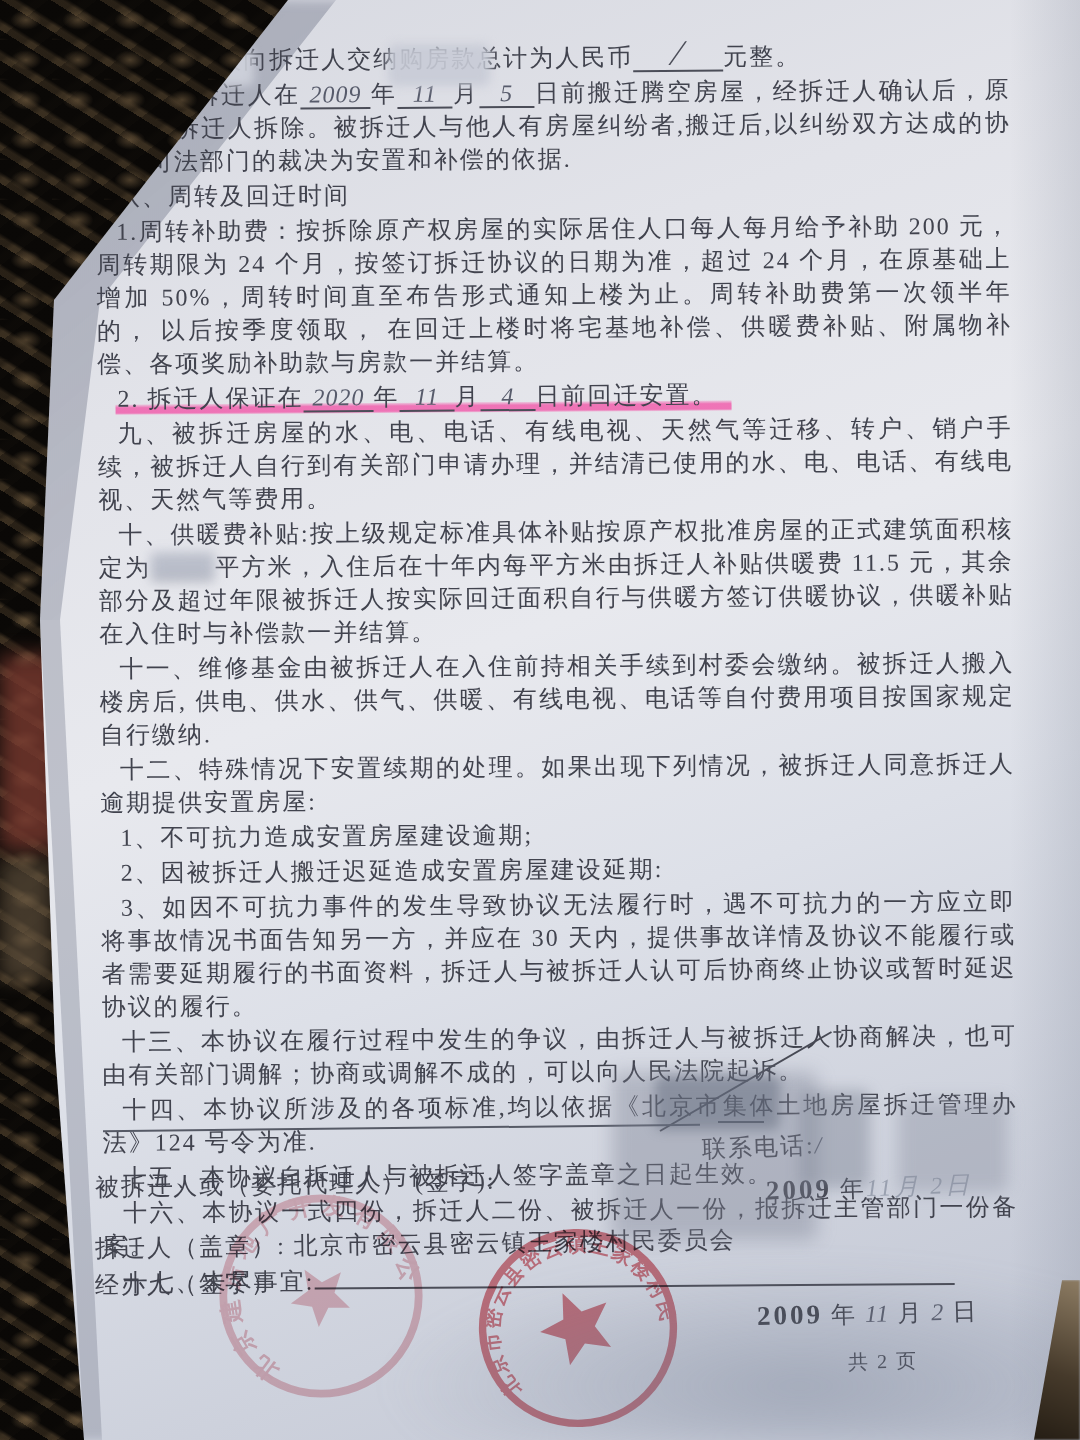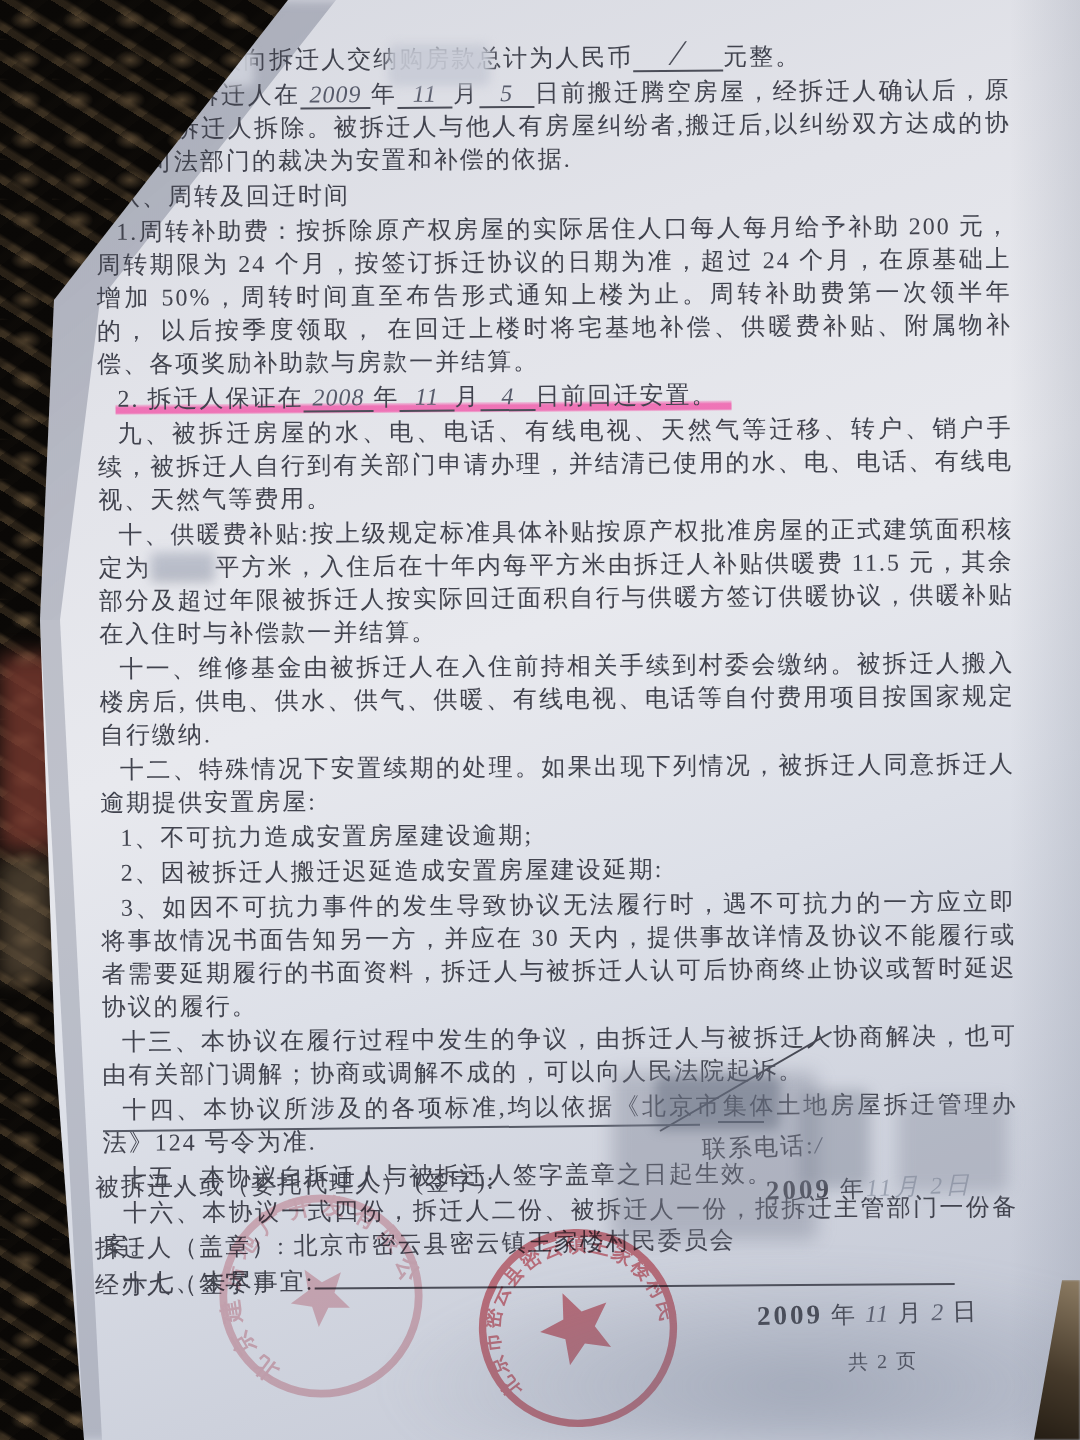--- a/index.html
+++ b/index.html
@@ -92,21 +92,21 @@
 
   <div class="paper">
     <div class="corner-shade"></div>
     <div class="edge-left"></div>
 
     <div class="doc-text">
       <p><span>2)被拆迁人</span><span>向拆迁人交纳购房款总计为人民币</span><span class="blank w90"><span class="hw bigslash">∕</span></span><span>元整。</span></p>
       <p><span>七、被拆迁人在</span><span class="blank w70 hw">2009</span><span>年</span><span class="blank w55 hw">11</span><span>月</span><span class="blank w55 hw">5</span><span>日前搬迁腾空房屋，经拆迁人确认后，原房交由拆迁人拆除。被拆迁人与他人有房屋纠纷者,搬迁后,以纠纷双方达成的协议或司法部门的裁决为安置和补偿的依据.</span></p>
       <p>八、周转及回迁时间</p>
       <p>1.周转补助费：按拆除原产权房屋的实际居住人口每人每月给予补助 200 元，周转期限为 24 个月，按签订拆迁协议的日期为准，超过 24 个月，在原基础上增加 50%，周转时间直至布告形式通知上楼为止。周转补助费第一次领半年的， 以后按季度领取， 在回迁上楼时将宅基地补偿、供暖费补贴、附属物补偿、各项奖励补助款与房款一并结算。</p>
-      <p><span class="hl"><span>2. 拆迁人保证在</span><span class="blank w70 hw">2008</span><span>年</span><span class="blank w55 hw">11</span><span>月</span><span class="blank w55 hw">4</span><span>日前回迁安置。</span></span></p>
+      <p><span class="hl"><span>2. 拆迁人保证在</span><span class="blank w70 hw">2020</span><span>年</span><span class="blank w55 hw">11</span><span>月</span><span class="blank w55 hw">4</span><span>日前回迁安置。</span></span></p>
       <p>九、被拆迁房屋的水、电、电话、有线电视、天然气等迁移、转户、销户手续，被拆迁人自行到有关部门申请办理，并结清已使用的水、电、电话、有线电视、天然气等费用。</p>
       <p><span>十、供暖费补贴:按上级规定标准具体补贴按原产权批准房屋的正式建筑面积核定为</span><span class="blank-smudge"></span><span>平方米，入住后在十年内每平方米由拆迁人补贴供暖费 11.5 元，其余部分及超过年限被拆迁人按实际回迁面积自行与供暖方签订供暖协议，供暖补贴在入住时与补偿款一并结算。</span></p>
       <p>十一、维修基金由被拆迁人在入住前持相关手续到村委会缴纳。被拆迁人搬入楼房后, 供电、供水、供气、供暖、有线电视、电话等自付费用项目按国家规定自行缴纳.</p>
       <p>十二、特殊情况下安置续期的处理。如果出现下列情况，被拆迁人同意拆迁人逾期提供安置房屋:</p>
       <p>1、不可抗力造成安置房屋建设逾期;</p>
       <p>2、因被拆迁人搬迁迟延造成安置房屋建设延期:</p>
       <p>3、如因不可抗力事件的发生导致协议无法履行时，遇不可抗力的一方应立即将事故情况书面告知另一方，并应在 30 天内，提供事故详情及协议不能履行或者需要延期履行的书面资料，拆迁人与被拆迁人认可后协商终止协议或暂时延迟协议的履行。</p>
       <p>十三、本协议在履行过程中发生的争议，由拆迁人与被拆迁人协商解决，也可由有关部门调解；协商或调解不成的，可以向人民法院起诉。</p>
       <p>十四、本协议所涉及的各项标准,均以依据《北京市集体土地房屋拆迁管理办法》124 号令为准.</p>
       <p>十五、本协议自拆迁人与被拆迁人签字盖章之日起生效。</p>

